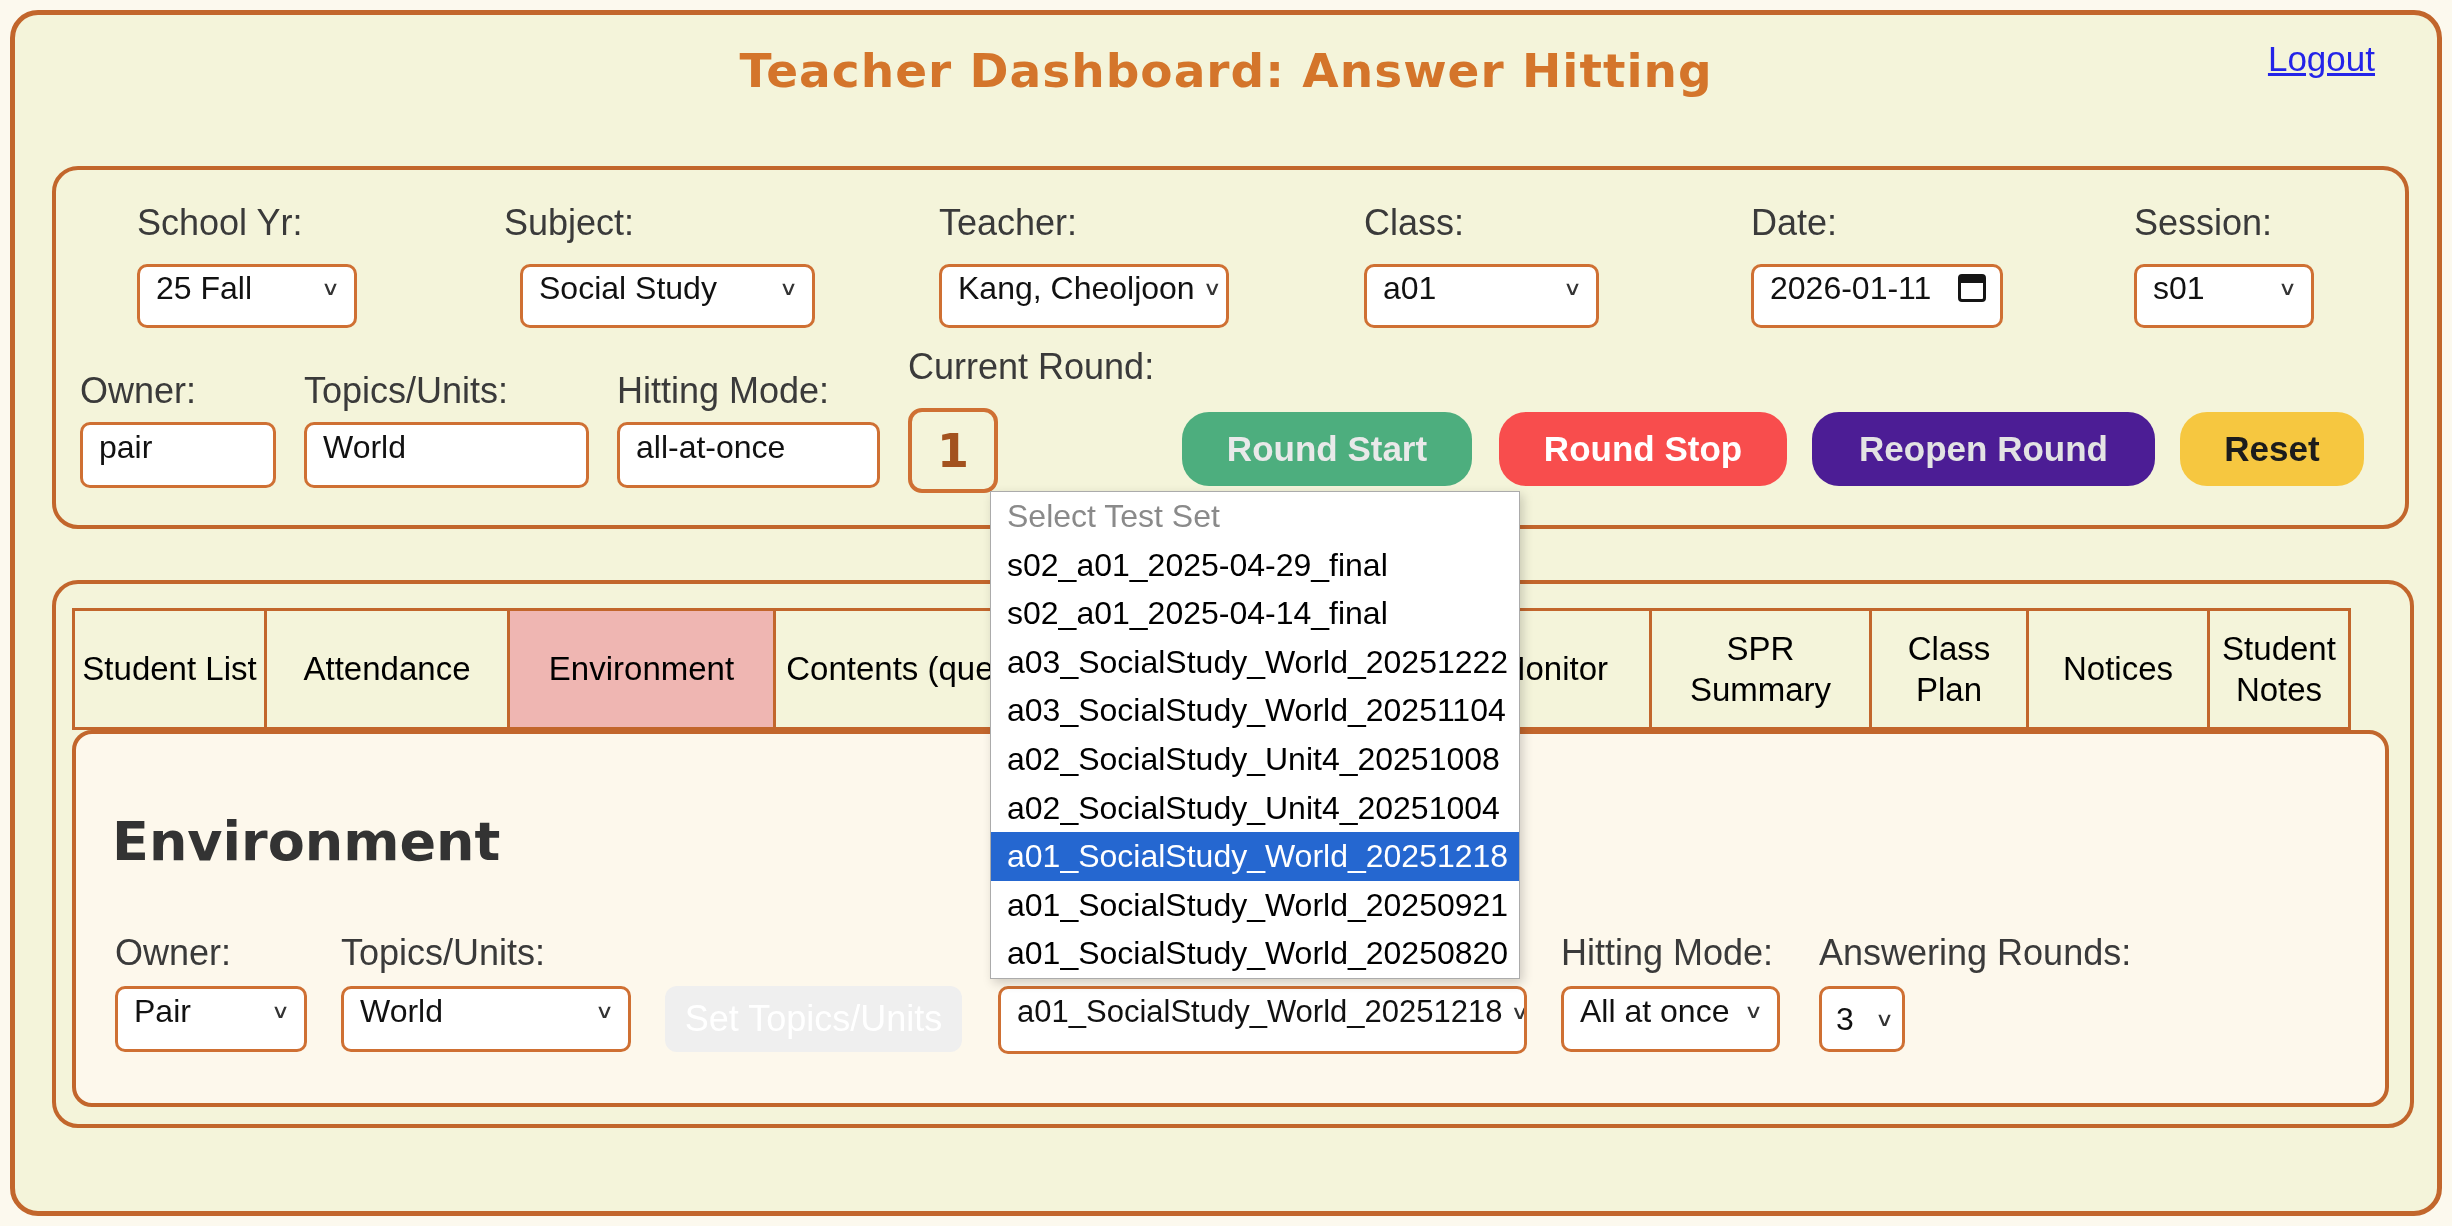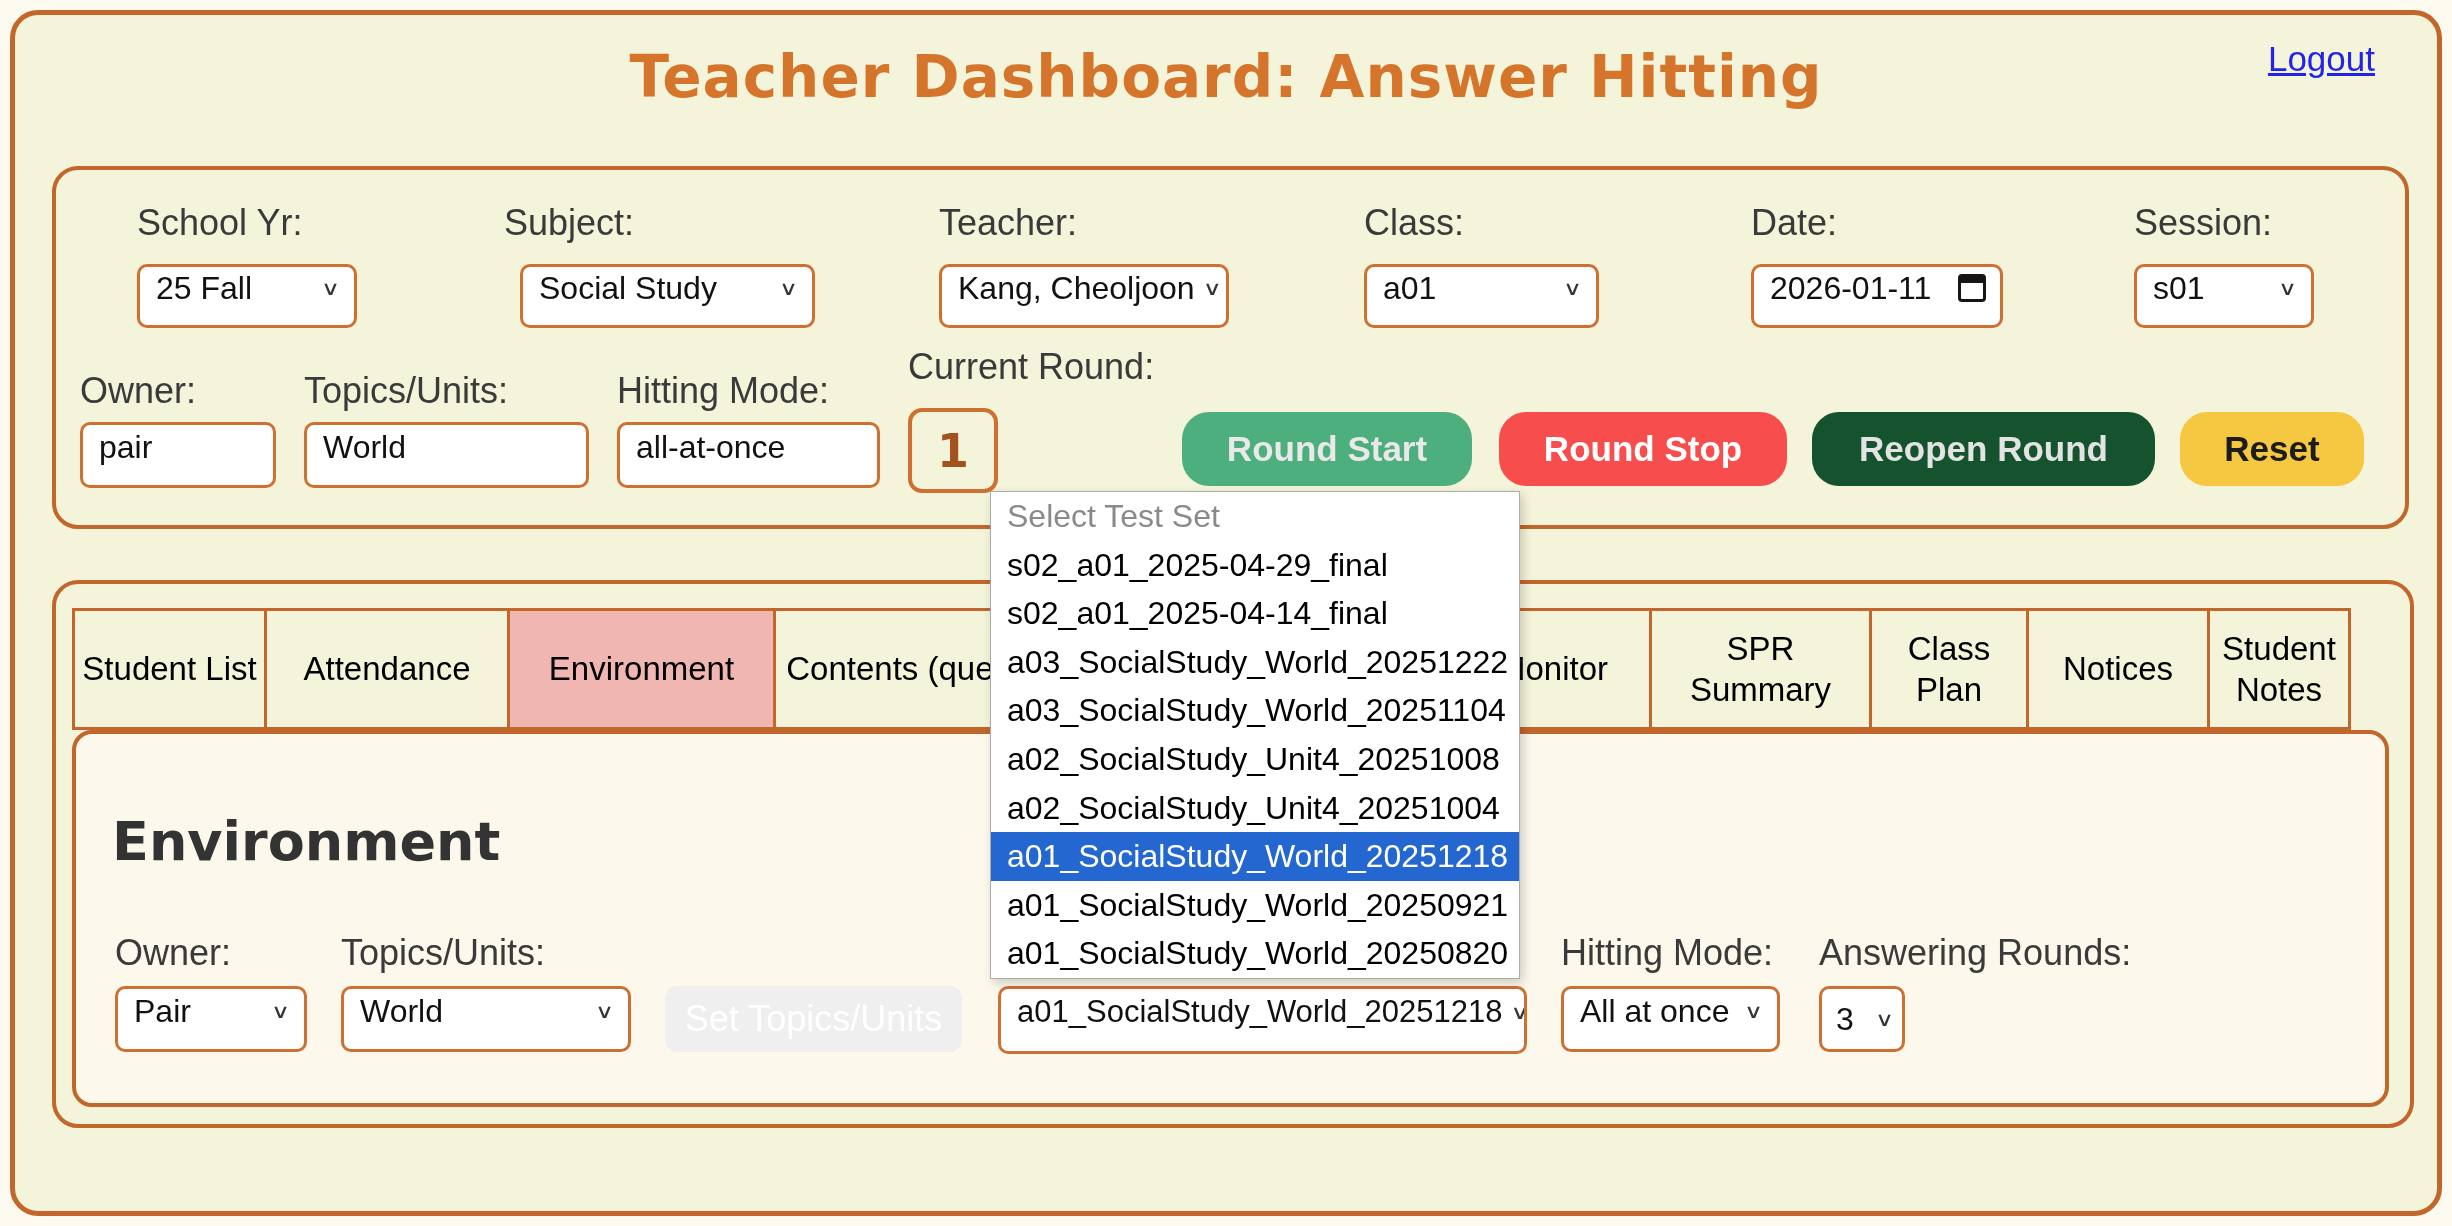--- a/index.html
+++ b/index.html
@@ -3,21 +3,21 @@
 <meta charset="utf-8">
 <style>
   * { box-sizing: border-box; margin: 0; padding: 0; }
   html,body { width: 2452px; height: 1226px; background:#fcf9ee; font-family:"Liberation Sans",sans-serif; }
   .frame {
     position:absolute; left:10px; top:10px; width:2432px; height:1206px;
     background:#f4f4da; border:5px solid #c2662c; border-radius:28px;
   }
   .title {
     position:absolute; left:0; top:28px; width:100%; text-align:center;
-    font-family:"DejaVu Sans",sans-serif; font-weight:bold; font-size:58px; color:#d4752b;
+    font-family:"DejaVu Sans",sans-serif; font-weight:bold; font-size:47px; color:#d4752b;
     letter-spacing:1px;
   }
   .logout {
     position:absolute; right:62px; top:24px; font-size:35px; color:#2424e8;
     text-decoration:underline; cursor:pointer;
   }
   .lbl {
     position:absolute; font-family:Liberation Sans, sans-serif; font-size:36px; color:#3a3a3a;
     white-space:nowrap;
   }
@@ -140,21 +140,21 @@
     </div>
 
     <span class="lbl" style="left:852px;top:176px">Current Round:</span>
     <div class="round-box" style="left:852px;top:238px">
       <span>1</span>
     </div>
 
     <div id="action-buttons">
         <button class="action" style="left: 1126px; width: 290px; top: 242px; background: rgb(77, 174, 126); color: rgb(233, 233, 233);">Round Start</button>
         <button class="action" style="left: 1443px; width: 288px; top: 242px; background: rgb(248, 77, 77); color: rgb(255, 255, 255);">Round Stop</button>
-        <button class="action" style="left: 1756px; width: 343px; top: 242px; background: #14532d; color: rgb(227, 227, 227);">Reopen Round</button>
+        <button class="action" style="left: 1756px; width: 343px; top: 242px; background: #4c1d95; color: rgb(227, 227, 227);">Reopen Round</button>
         <button class="action" style="left: 2124px; width: 184px; top: 242px; background: rgb(246, 199, 64); color: rgb(28, 28, 28);">Reset</button>
       </div>
   </section>
 
   <section class="tabbox">
     <div class="tabs" id="tabs">
         <div class="tab" style="width: 195px;">Student List</div>
         <div class="tab" style="width: 246px;">Attendance</div>
         <div class="tab active" style="width: 269px; background: rgb(239, 182, 178);">Environment</div>
         <div class="tab" style="width: 331px;">Contents (questions)</div>

